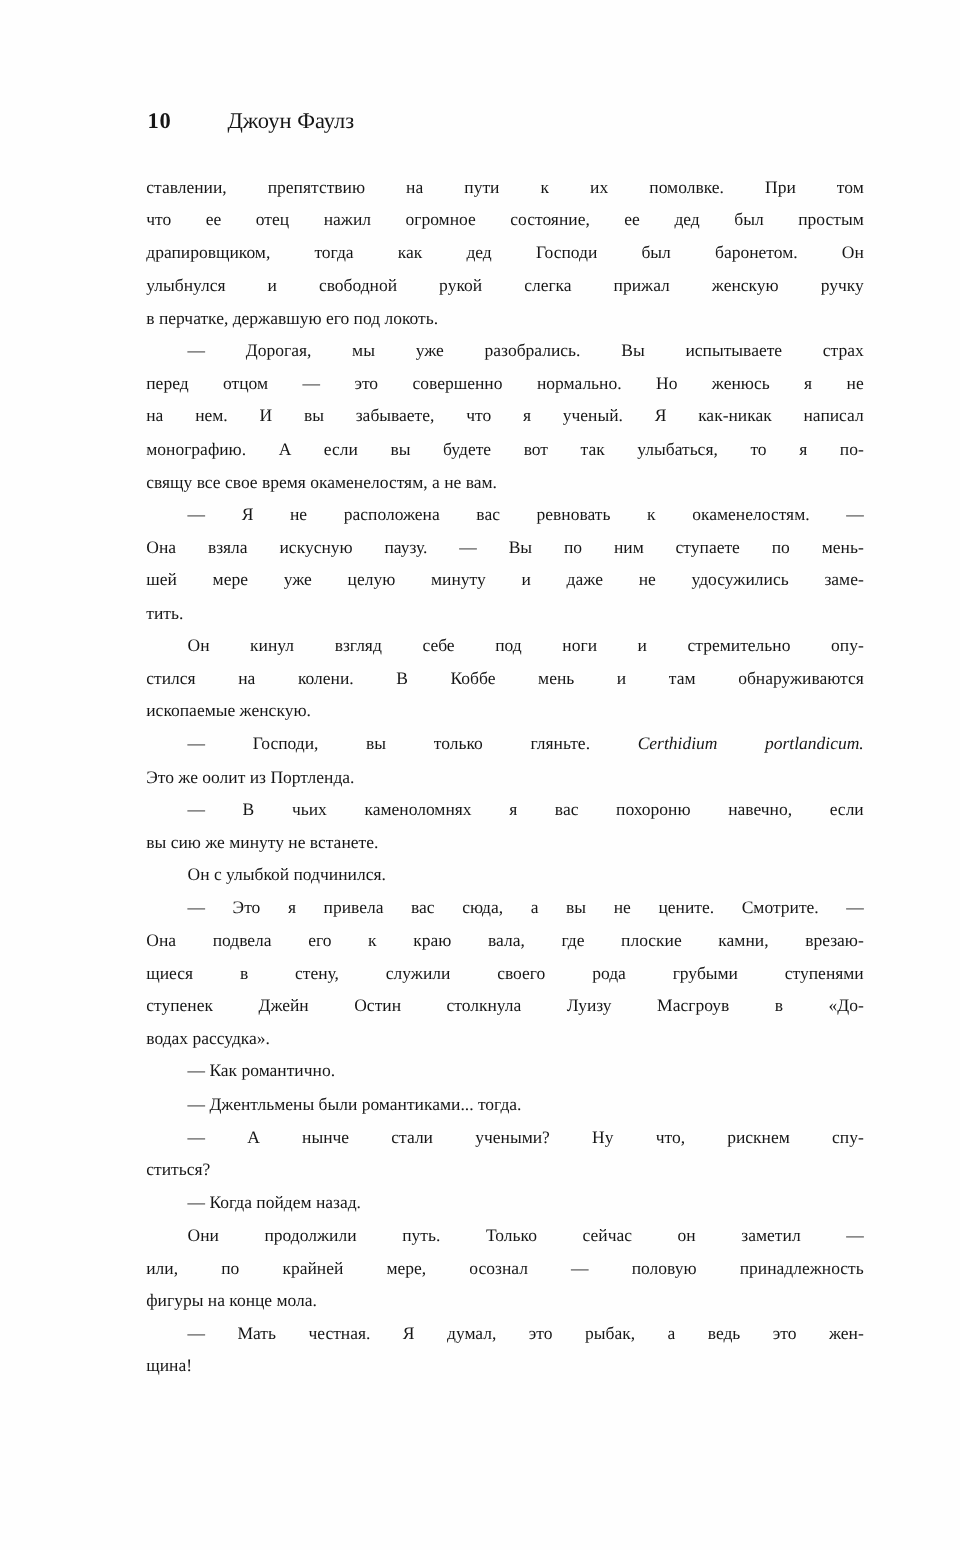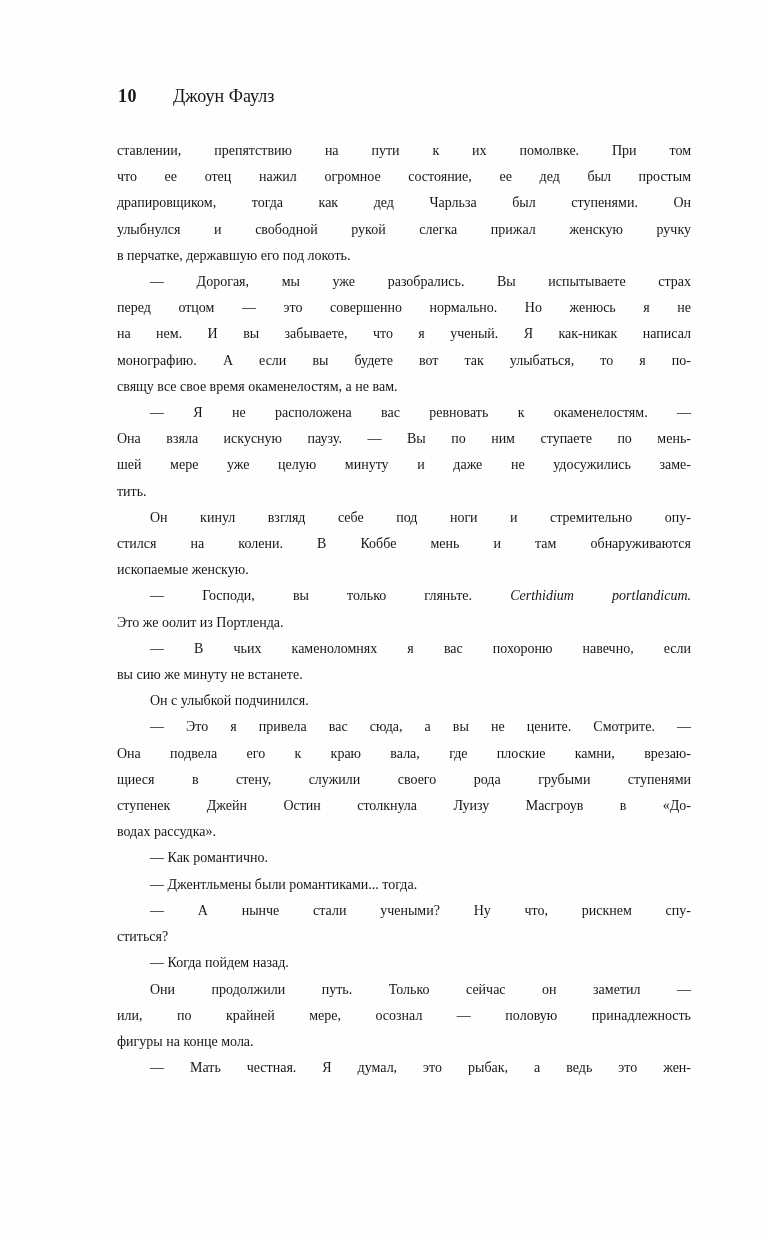--- a/index.html
+++ b/index.html
@@ -22,21 +22,21 @@
     left: 118px;
     font-size: 18px;
     line-height: 20px;
     white-space: nowrap;
   }
   .page-number {
     font-weight: bold;
     letter-spacing: 0.5px;
   }
   .running-title {
-    margin-left: 36px;
+    margin-left: 45px;
   }
   .text-block {
     position: absolute;
     top: 138px;
     left: 117px;
     width: 574px;
     font-size: 14px;
     line-height: 26.2px;
   }
   .paragraph {
@@ -62,21 +62,21 @@
 <body>
 
 <div class="book-page">
   <div class="page-header">
     <span class="page-number">10</span><span class="running-title">Джоун Фаулз</span>
   </div>
   <div class="text-block">
       <div class="paragraph">
         <div class="line">ставлении, препятствию на пути к их помолвке. При том</div>
         <div class="line">что ее отец нажил огромное состояние, ее дед был простым</div>
-        <div class="line">драпировщиком, тогда как дед Чарльза был ступенями. Он</div>
+        <div class="line">драпировщиком, тогда как дед Господи был баронетом. Он</div>
         <div class="line">улыбнулся и свободной рукой слегка прижал женскую ручку</div>
         <div class="line last">в перчатке, державшую его под локоть.</div>
       </div>
       <div class="paragraph">
         <div class="line indent">— Дорогая, мы уже разобрались. Вы испытываете страх</div>
         <div class="line">перед отцом — это совершенно нормально. Но женюсь я не</div>
         <div class="line">на нем. И вы забываете, что я ученый. Я как-никак написал</div>
         <div class="line">монографию. А если вы будете вот так улыбаться, то я по-</div>
         <div class="line last">свящу все свое время окаменелостям, а не вам.</div>
       </div>
@@ -122,15 +122,16 @@
       <div class="paragraph">
         <div class="line last indent">— Когда пойдем назад.</div>
       </div>
       <div class="paragraph">
         <div class="line indent">Они продолжили путь. Только сейчас он заметил —</div>
         <div class="line">или, по крайней мере, осознал — половую принадлежность</div>
         <div class="line last">фигуры на конце мола.</div>
       </div>
       <div class="paragraph">
         <div class="line indent">— Мать честная. Я думал, это рыбак, а ведь это жен-</div>
+        <div class="line last">щина!</div>
       </div>
     </div>
 </div>
 
 </body></html>

